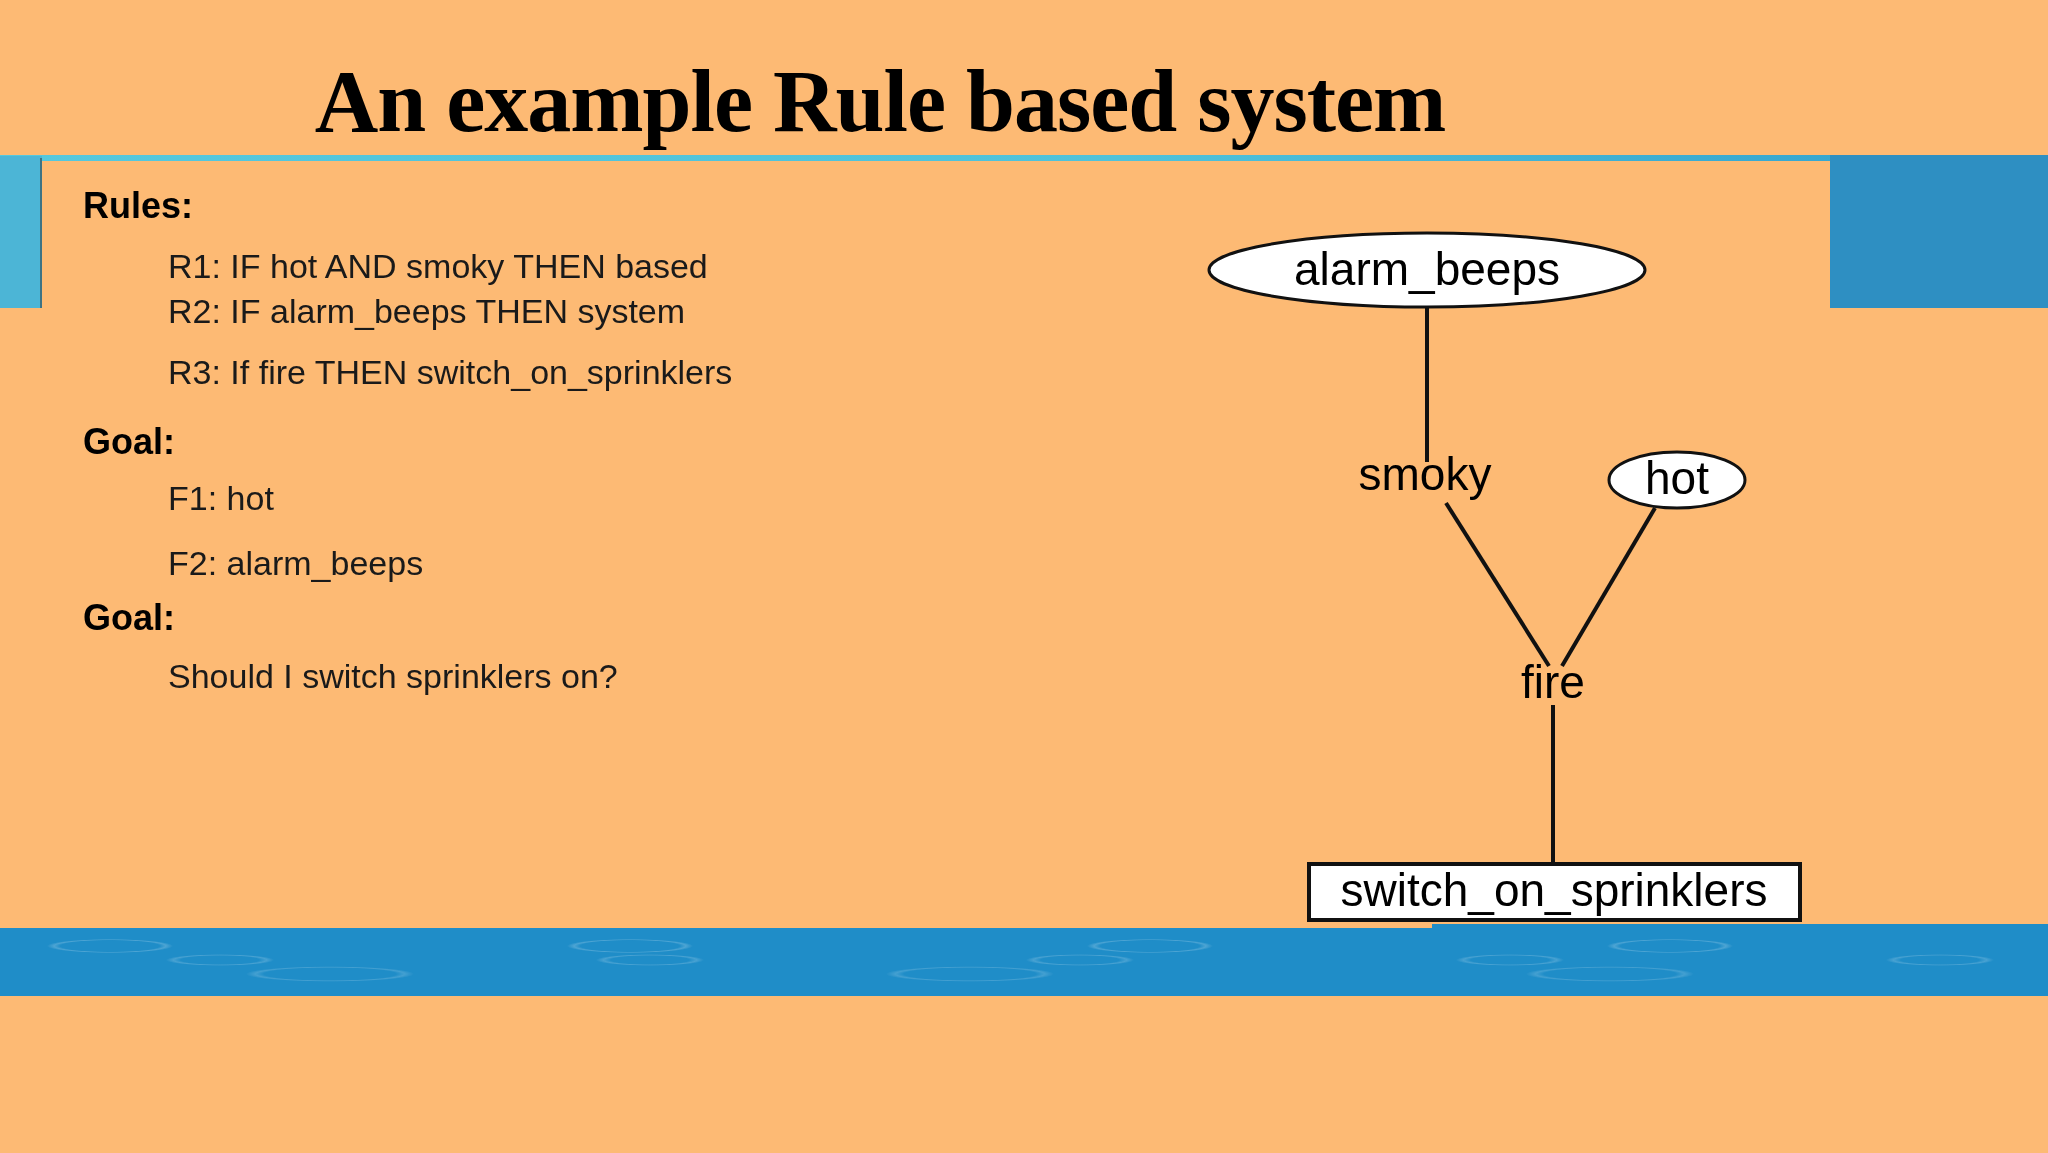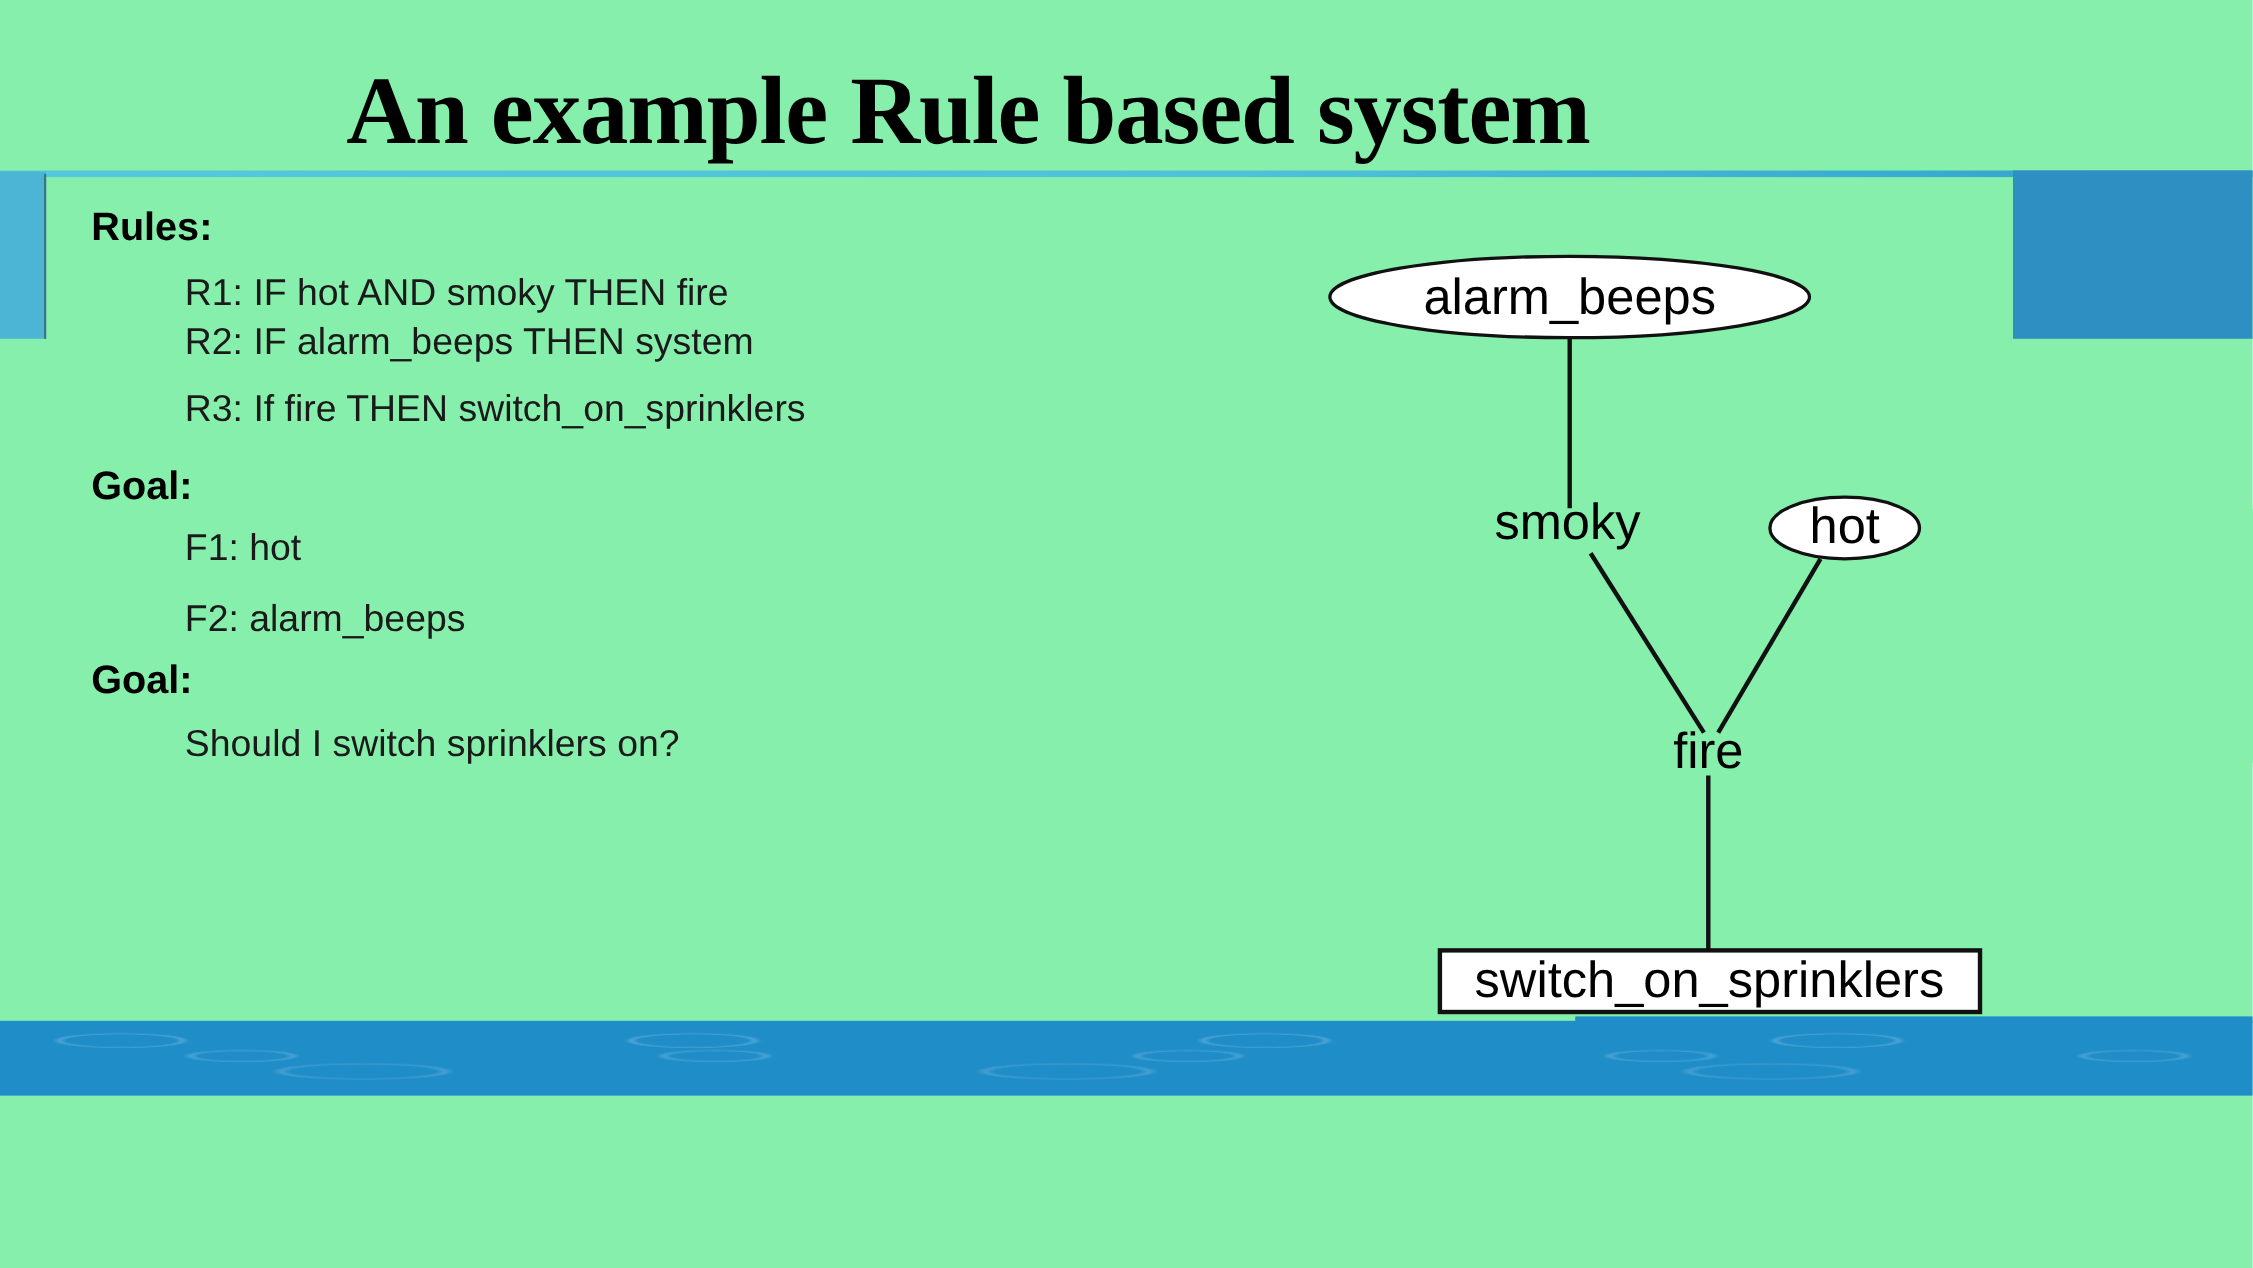--- a/index.html
+++ b/index.html
@@ -3,21 +3,21 @@
 <meta charset="utf-8">
 <style>
   :root{
     --top-line:#45c3de;
     --left-strip:#4cb5d6;
     --right-block:#2e8fc2;
     --bottom-bar:#1f8dc8;
   }
   html,body{margin:0;padding:0;background:#ffffff;}
   .slide{
-    position:relative;width:2048px;height:1153px;background:#86efac;
+    position:relative;width:2048px;height:1153px;background:#fdba74;
     overflow:hidden;font-family:"Liberation Sans",sans-serif;
   }
   
   .title{
     position:absolute;left:0;top:58px;width:1760px;text-align:center;
     font-family:"Liberation Serif",serif;font-weight:bold;font-size:88px;
     letter-spacing:-1px;color:#000;line-height:1;white-space:nowrap;
   }
   
   .top-line{
@@ -71,21 +71,21 @@
 
   <div class="title">An example Rule based system</div>
 
   <div class="top-line"></div>
   <div class="left-strip"></div>
   <div class="box-edge"></div>
   <div class="right-block"></div>
 
   <div>
     <div class="line hd" style="top:184px">Rules:</div>
-    <div class="line it" style="top:246px">R1: IF hot AND smoky THEN fire</div>
+    <div class="line it" style="top:246px">R1: IF hot AND smoky THEN based</div>
     <div class="line it" style="top:291px">R2: IF alarm_beeps THEN system</div>
     <div class="line it" style="top:352px">R3: If fire THEN switch_on_sprinklers</div>
     <div class="line hd" style="top:420px">Goal:</div>
     <div class="line it" style="top:478px">F1: hot</div>
     <div class="line it" style="top:543px">F2: alarm_beeps</div>
     <div class="line hd" style="top:596px">Goal:</div>
     <div class="line it" style="top:656px">Should I switch sprinklers on?</div>
   </div>
 
   <svg class="diagram" width="760" height="740" viewBox="1100 200 760 740" xmlns="http://www.w3.org/2000/svg">

